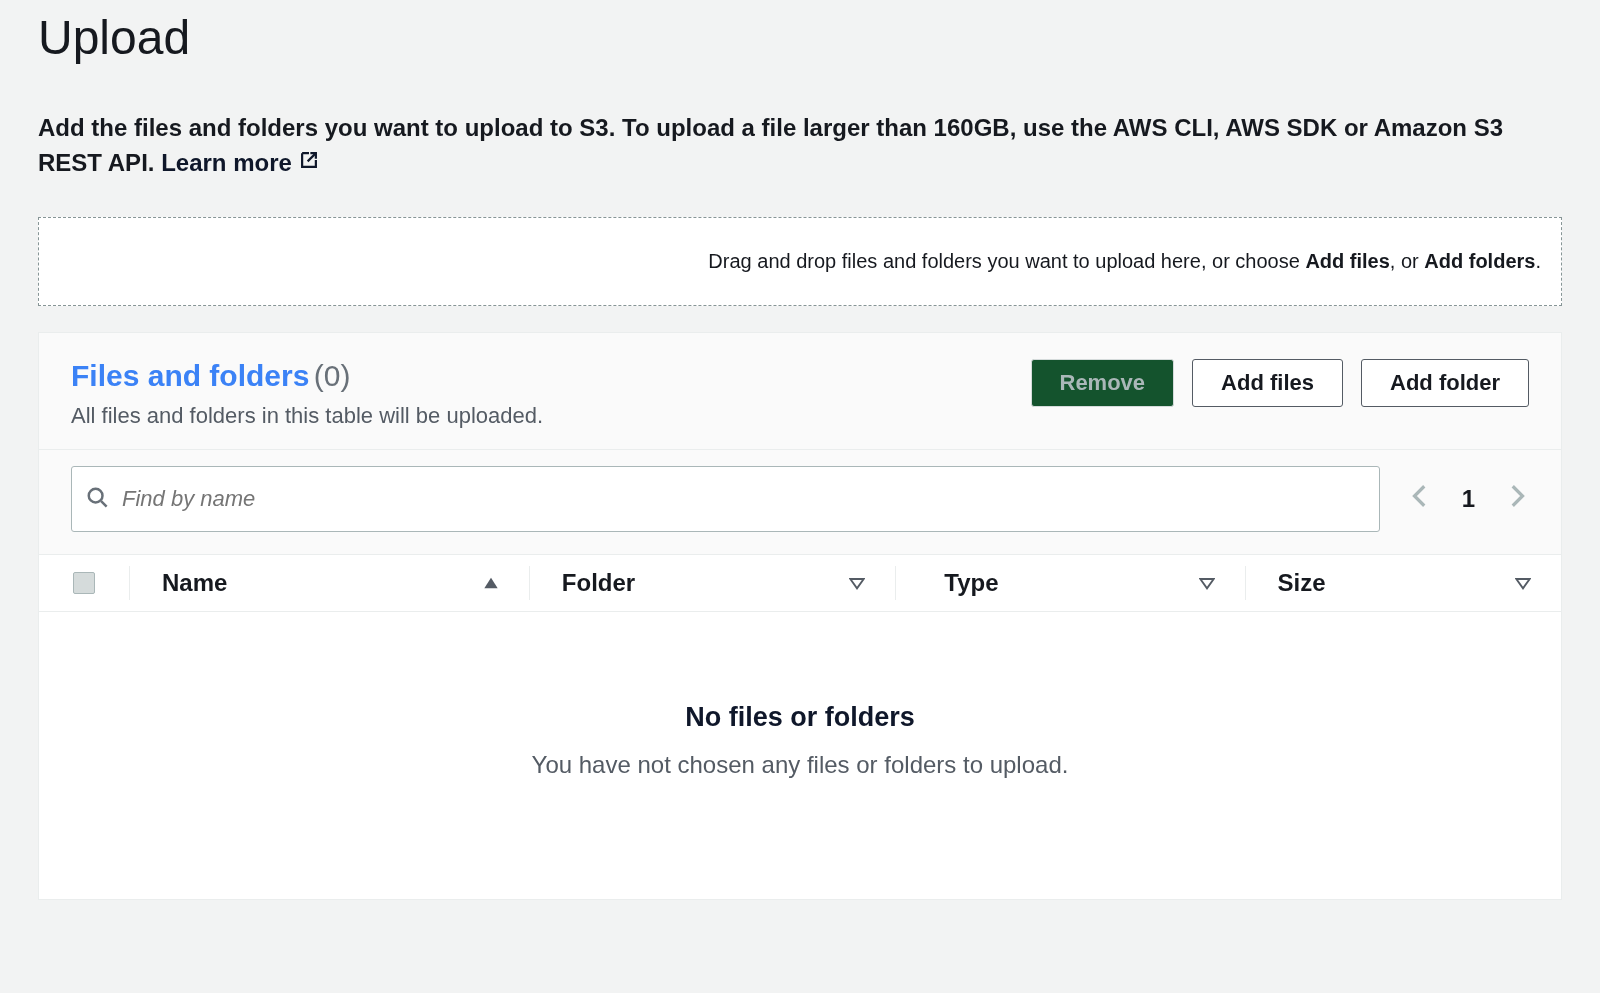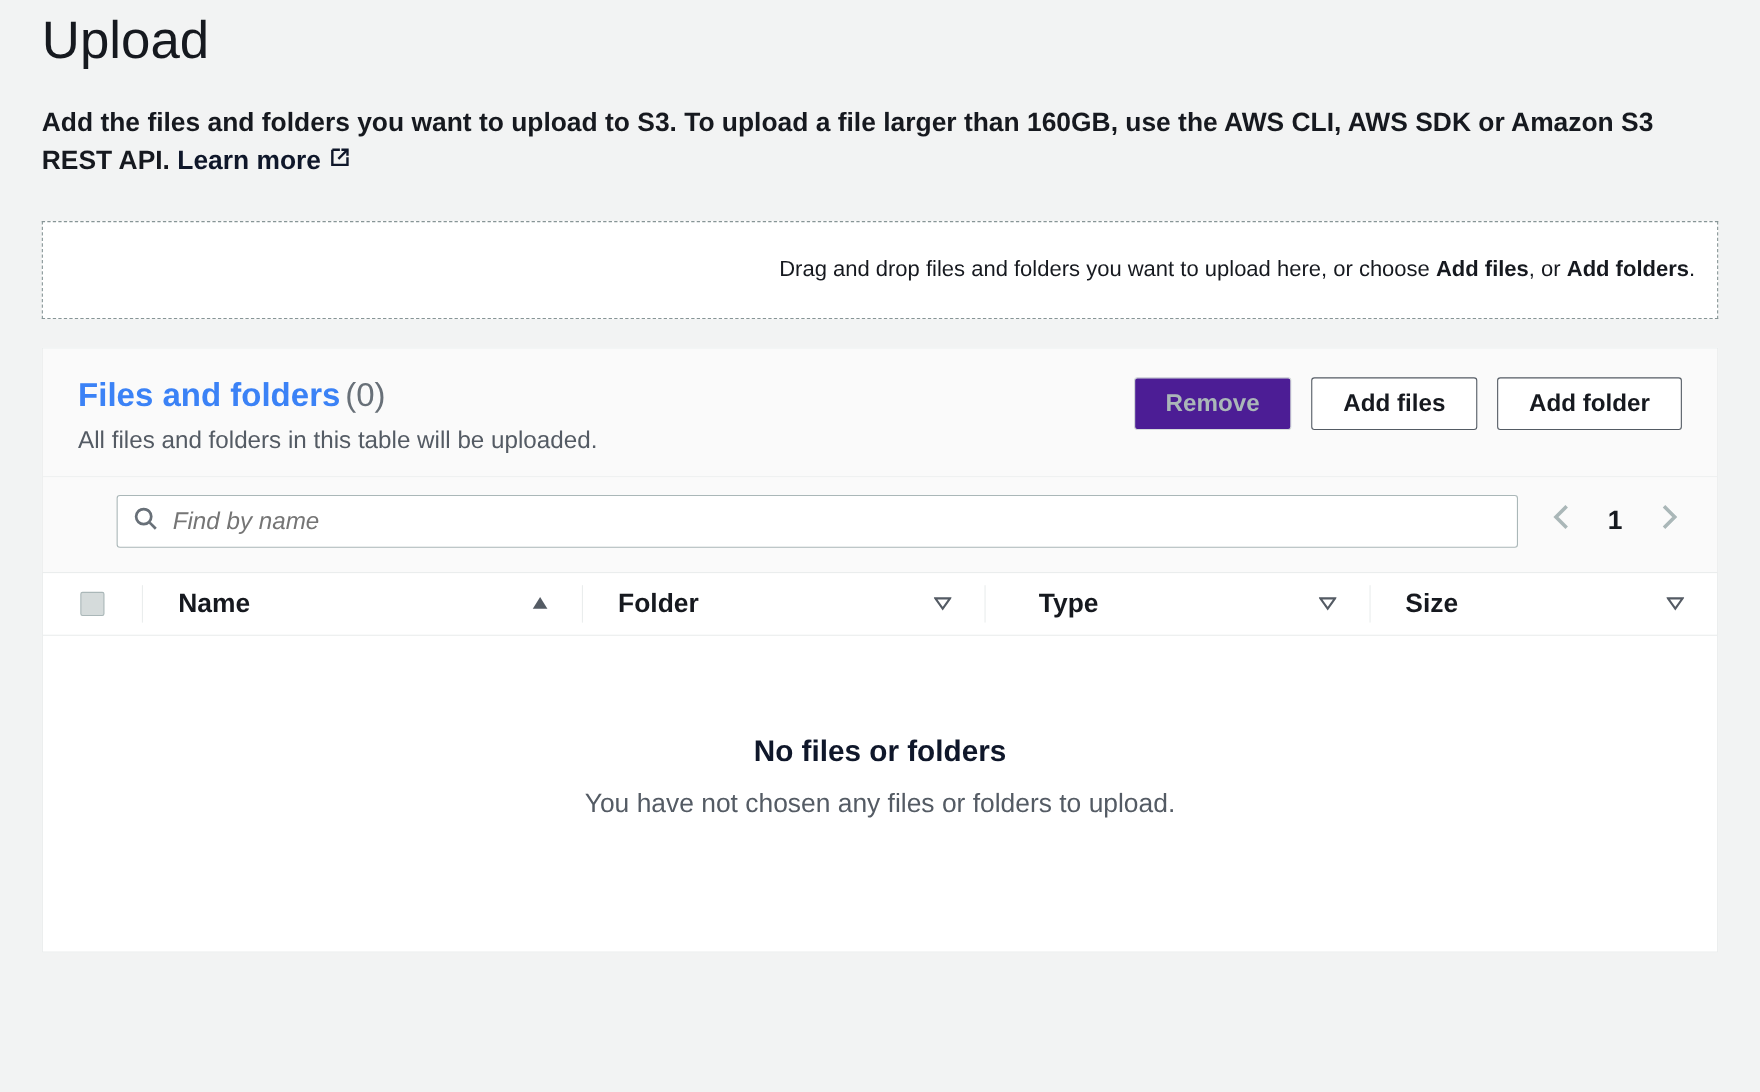--- a/index.html
+++ b/index.html
@@ -7,21 +7,21 @@
     font-family: "Amazon Ember", "Helvetica Neue", Arial, sans-serif;
     background: #f2f3f3;
     color: #16191f;
     padding: 10px 38px 38px 38px;
     width: 1600px;
   }
   h1 {
     font-size: 48px;
     font-weight: 400;
     color: #16191f;
-    margin-bottom: 30px;
+    margin-bottom: 46px;
   }
   .description {
     font-size: 24px;
     line-height: 1.45;
     color: #16191f;
     margin-bottom: 36px;
     font-weight: bold;
   }
   .link {
     color: #0f172a;
@@ -79,40 +79,39 @@
     font-size: 22px;
     font-weight: 700;
     padding: 10px 28px;
     border-radius: 3px;
     cursor: pointer;
   }
   .btn.disabled {
     color: #aab7b8;
     border-color: #d5dbdb;
     cursor: not-allowed;
-    background: #4c1d95;
+    background: #14532d;
   }
   .toolbar {
     display: flex;
     align-items: center;
     gap: 28px;
     padding: 16px 32px 22px 32px;
     background: #fafafa;
   }
   .search-wrap {
     flex: 1;
     position: relative;
     display: flex;
     align-items: center;
     border: 1.5px solid #aab7b8;
     border-radius: 3px;
     padding: 0 14px;
-    height: 48px;
-    background: #ffffff;
-    margin-left: 35px;
+    height: 66px;
+    background: #ffffff;
   }
   .search-wrap svg {
     color: #687078;
     width: 22px; height: 22px;
     flex: none;
   }
   .search-input {
     border: none;
     outline: none;
     font-size: 22px;

